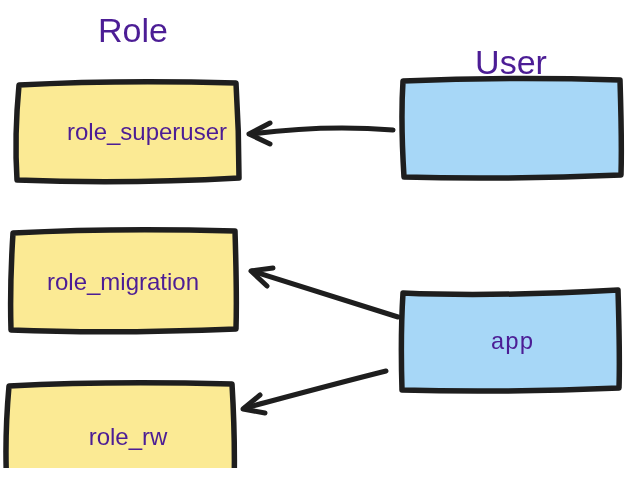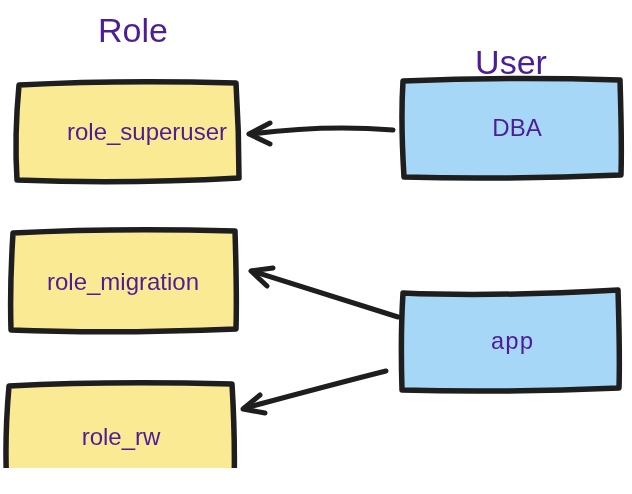--- a/index.html
+++ b/index.html
@@ -75,17 +75,16 @@
       <path class="edge" d="M 386 371 C 338 383, 290 396, 245 408"></path>
       <path class="edge" d="M 265 413 L 243 409 L 260 395"></path>
     </g>
   </svg>
 
   <div class="col-heading" style="left:133px; top:30px;">Role</div>
   <div class="col-heading" style="left:511px; top:30px;margin-top:32px;">User</div>
 
   <div class="node-label" style="left:127px; top:132px;margin-left:20px;">role_superuser</div>
   <div class="node-label" style="left:123px; top:282px;text-align:right;">role_migration</div>
-  <div class="node-label" style="left:121px; top:437px;">role_rw</div>
-  <div class="node-label" style="left:517px; top:128px;">DBA</div>
+  <div class="node-label" style="left:128px; top:437px;">role_rw</div>
   <div class="node-label" style="left:512px; top:342px;font-family:Liberation Mono, monospace;">app</div>
 
 </div>
 
 </body></html>

